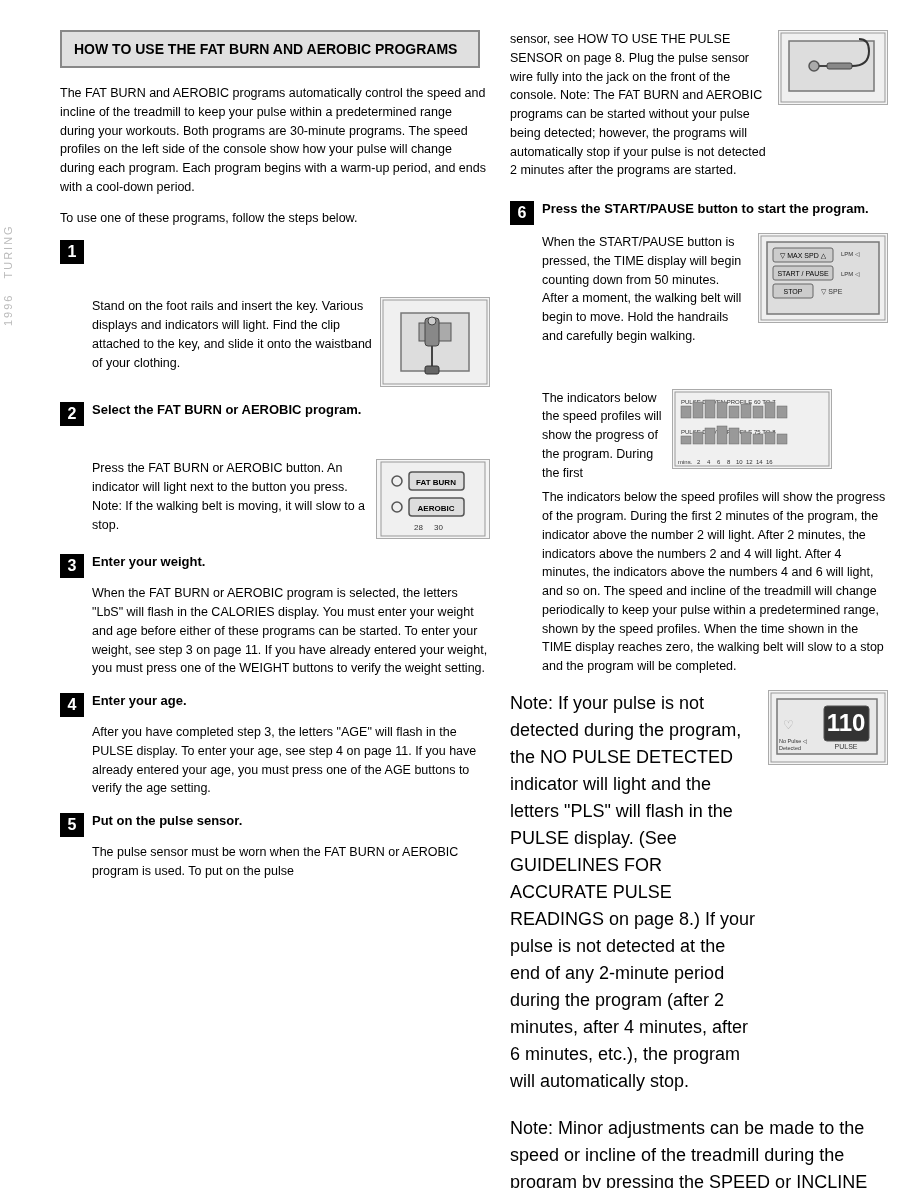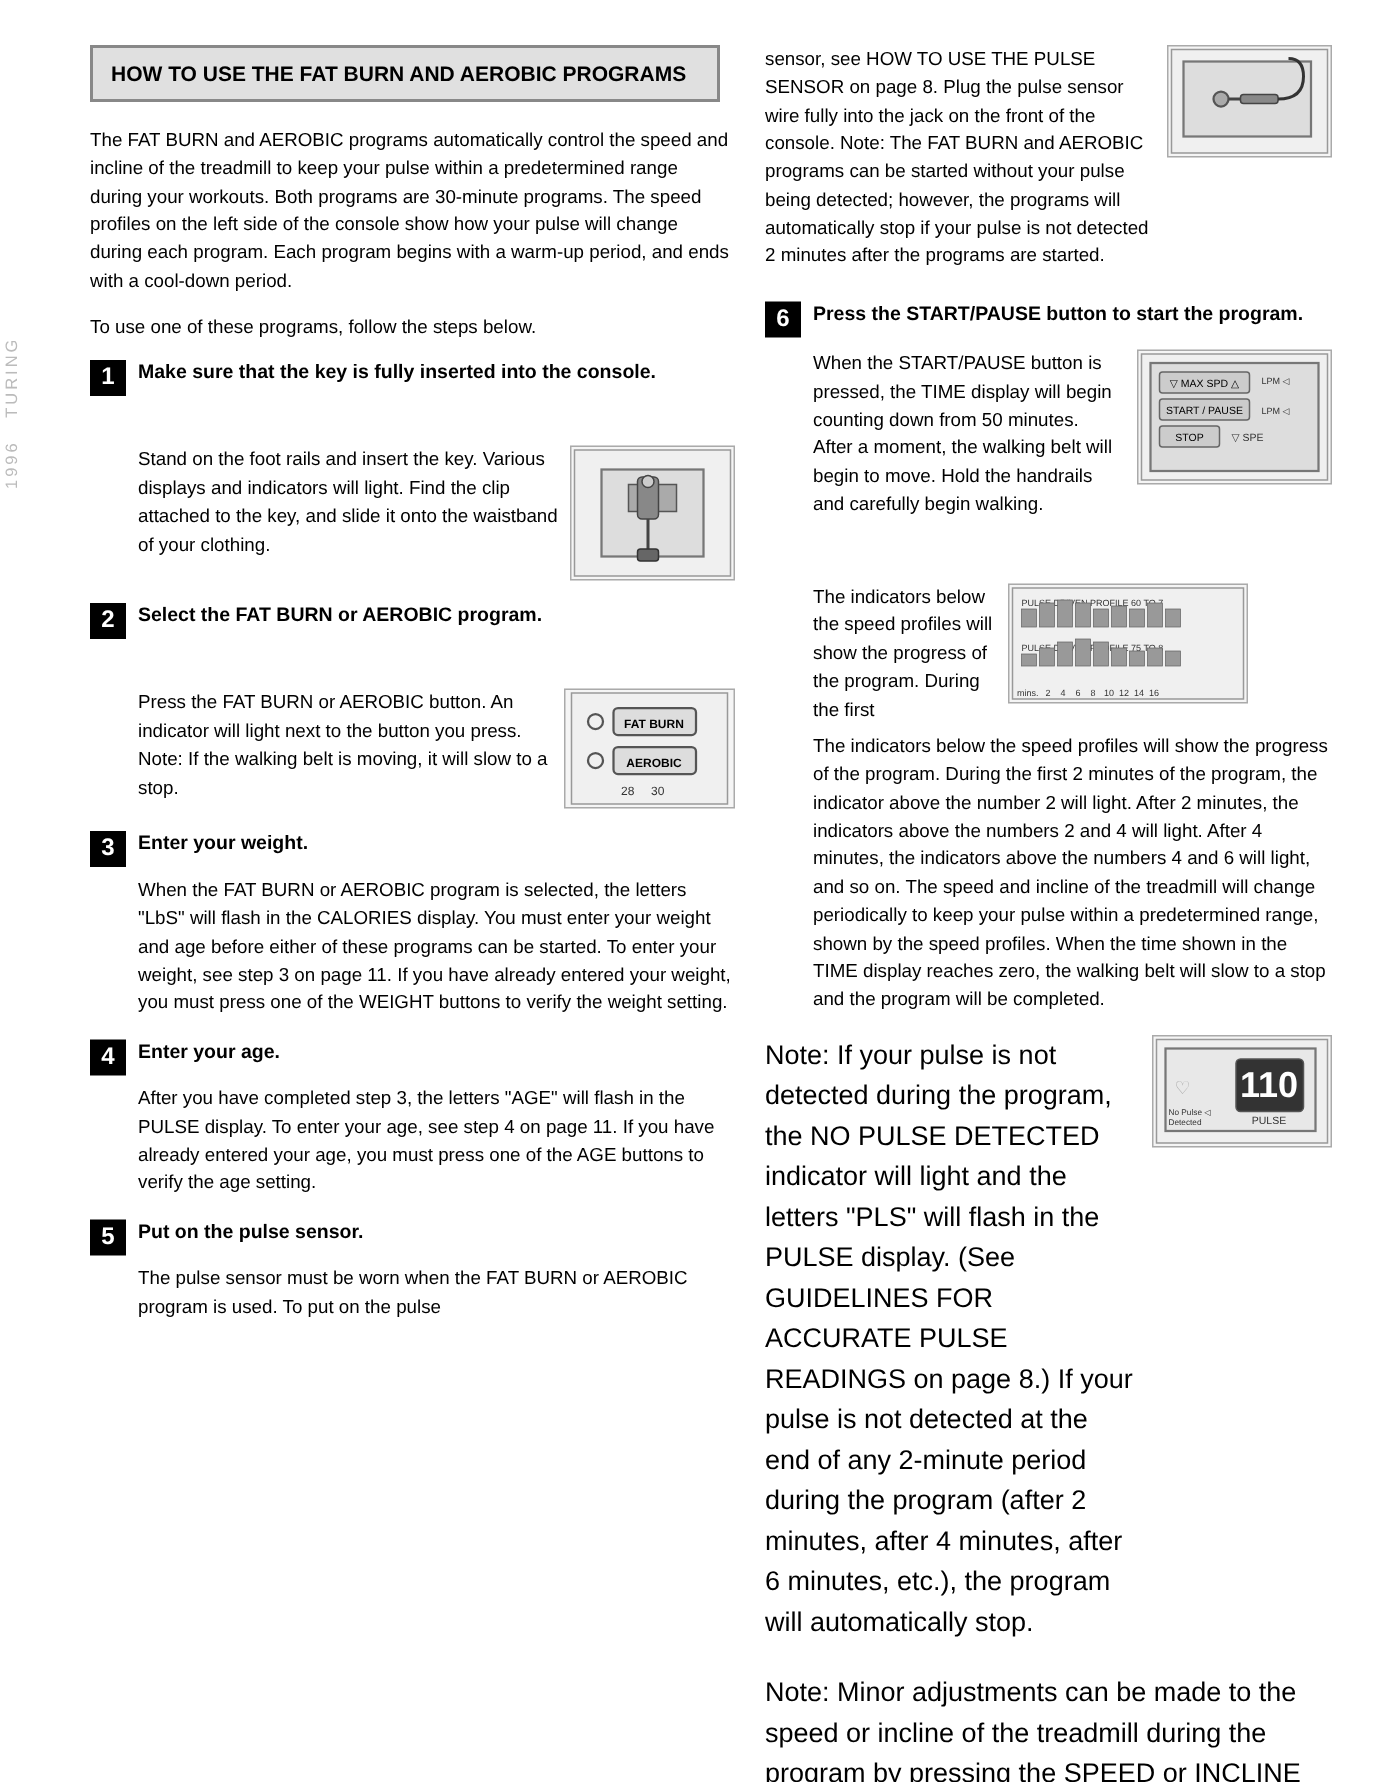--- a/index.html
+++ b/index.html
@@ -219,21 +219,20 @@
       <div class="header-box">
         <h1>HOW TO USE THE FAT BURN AND AEROBIC PROGRAMS</h1>
       </div>
 
       <p class="intro-text">The FAT BURN and AEROBIC programs automatically control the speed and incline of the treadmill to keep your pulse within a predetermined range during your workouts. Both programs are 30-minute programs. The speed profiles on the left side of the console show how your pulse will change during each program. Each program begins with a warm-up period, and ends with a cool-down period.</p>
       <p class="intro-text">To use one of these programs, follow the steps below.</p>
 
       <div class="step">
         <div class="step-header">
           <div class="step-num">1</div>
-          <div class="step-title">Make sure that the key is fully inserted into the console.</div>
         </div>
         <div class="step-body">
           <div class="step-with-img">
             <div class="step-text-col">Stand on the foot rails and insert the key. Various displays and indicators will light. Find the clip attached to the key, and slide it onto the waistband of your clothing.</div>
             <div class="fig-box fig-key">
 
               <svg width="108" height="88">
                 <rect x="2" y="2" width="104" height="84" fill="#f0f0f0" stroke="#999" stroke-width="1"></rect>
 
                 <rect x="20" y="15" width="68" height="58" fill="#ddd" stroke="#777" stroke-width="1.5"></rect>

